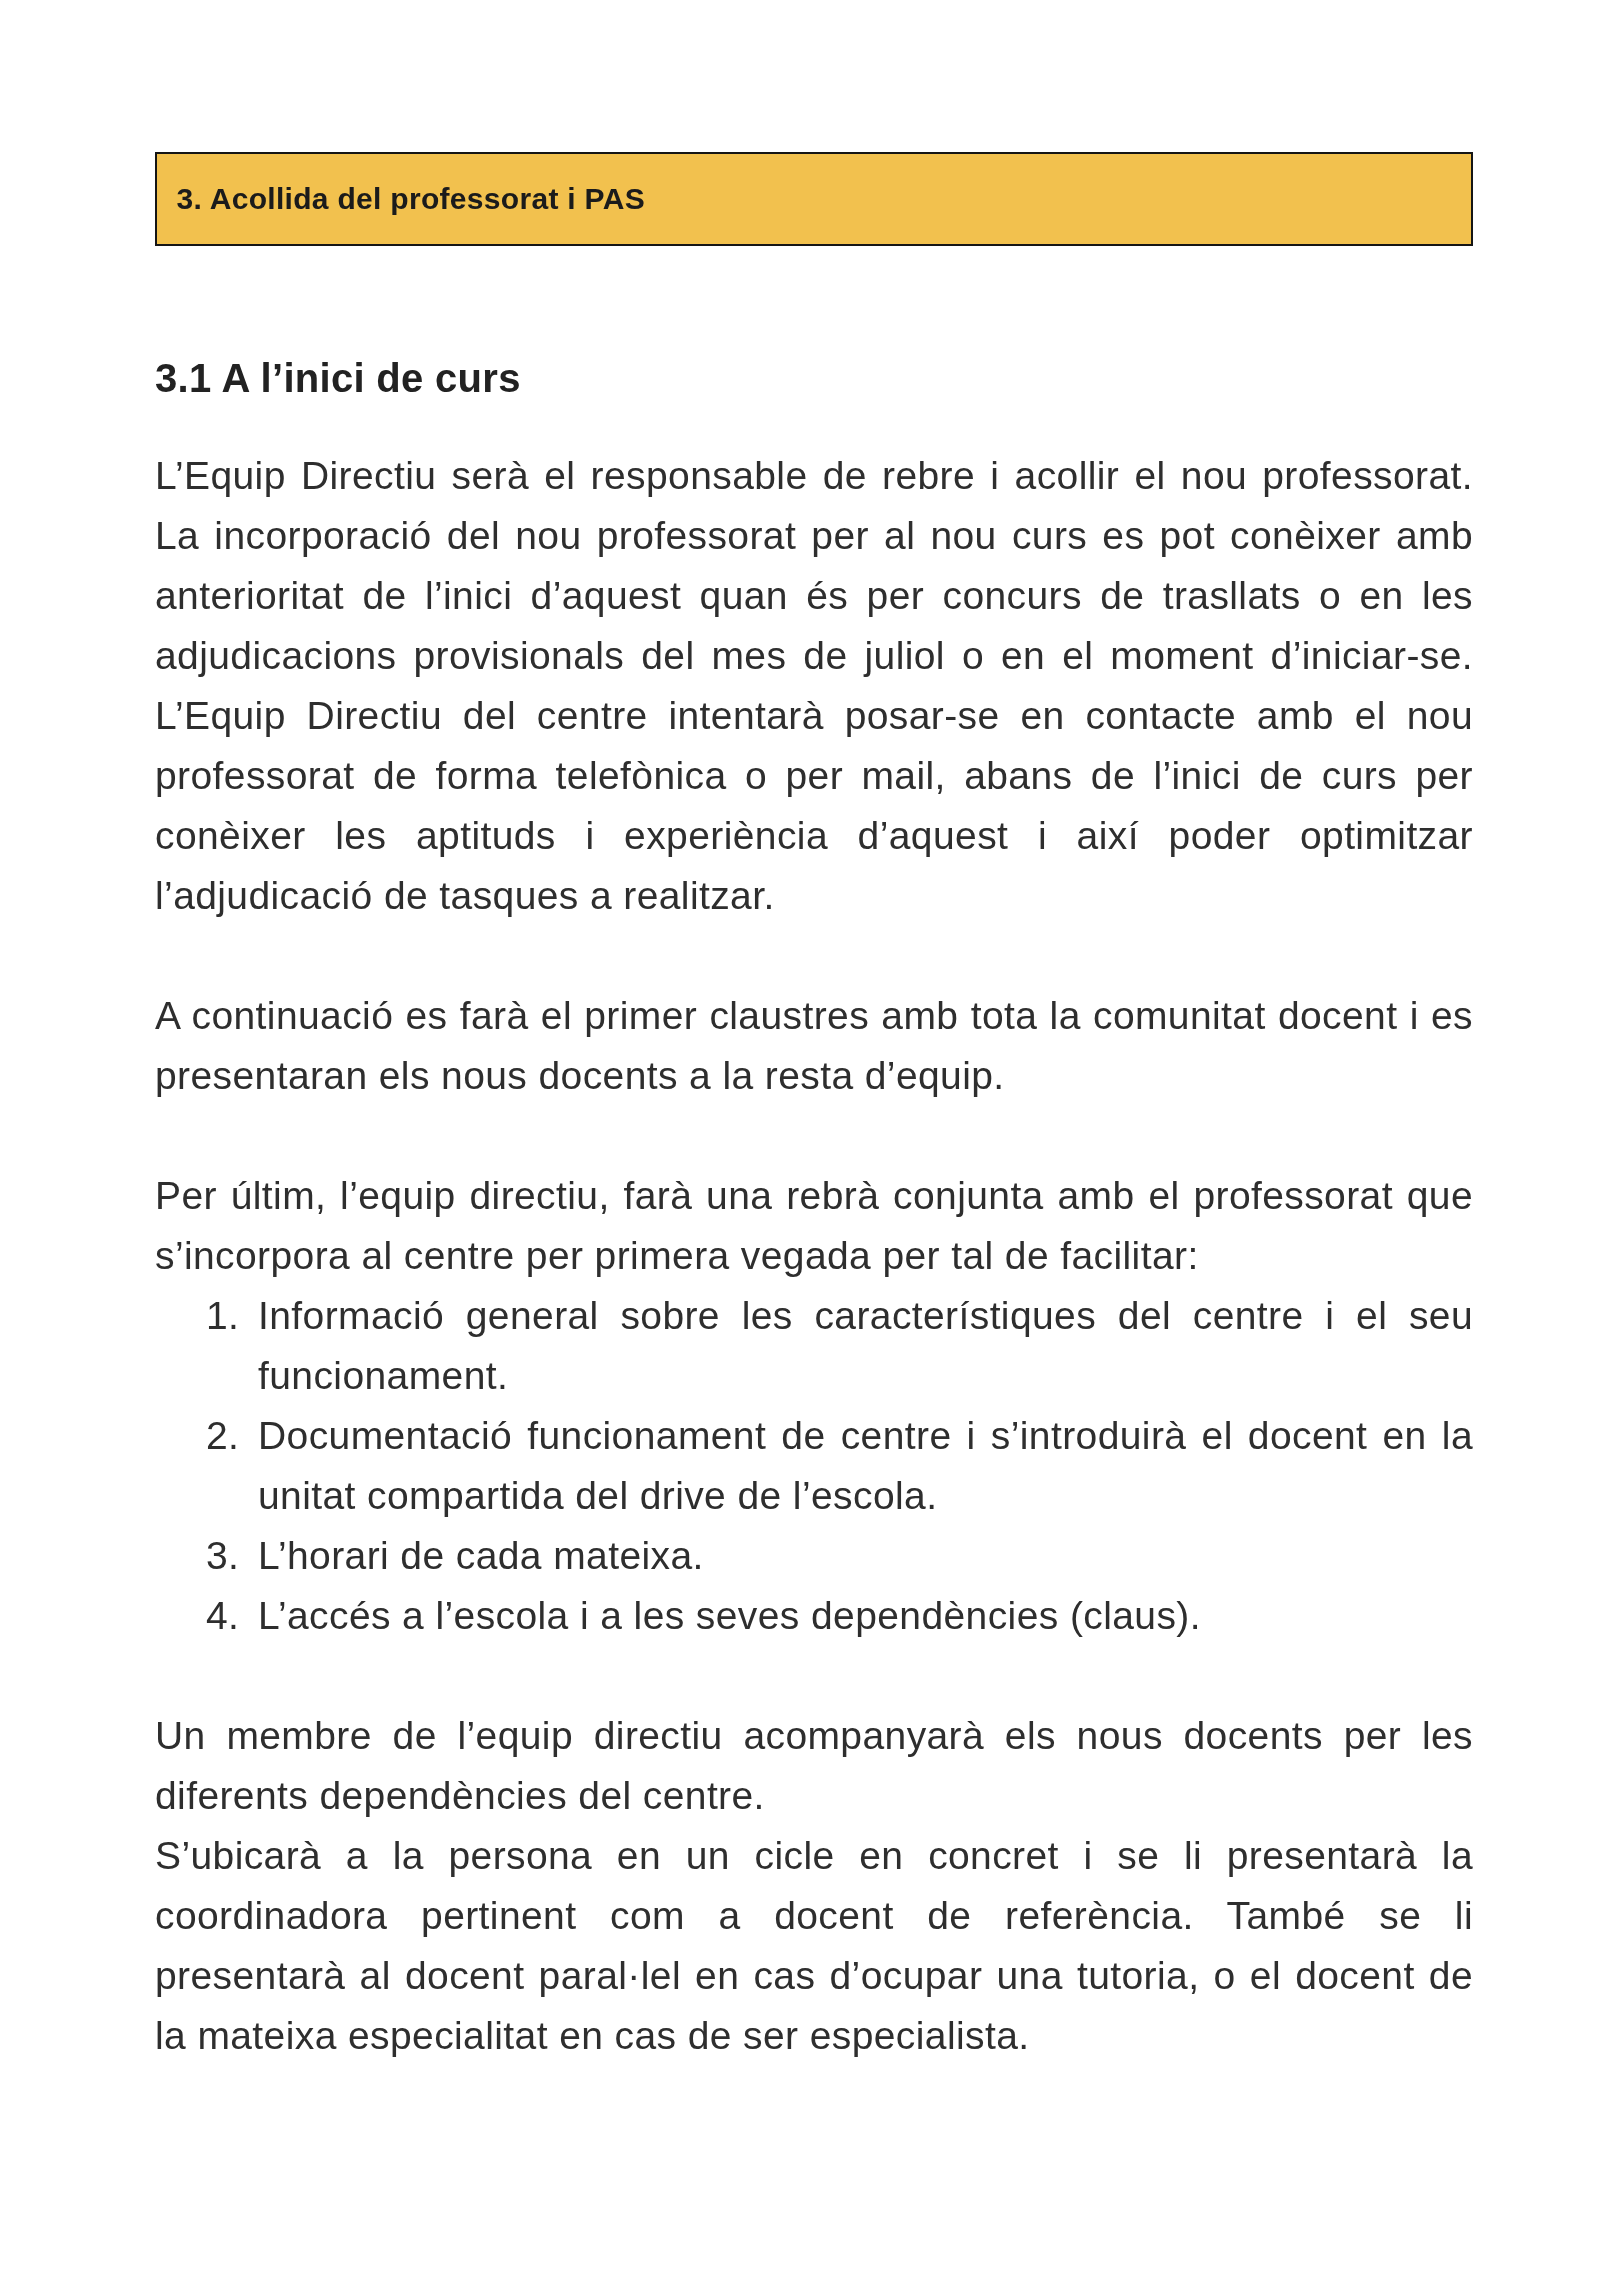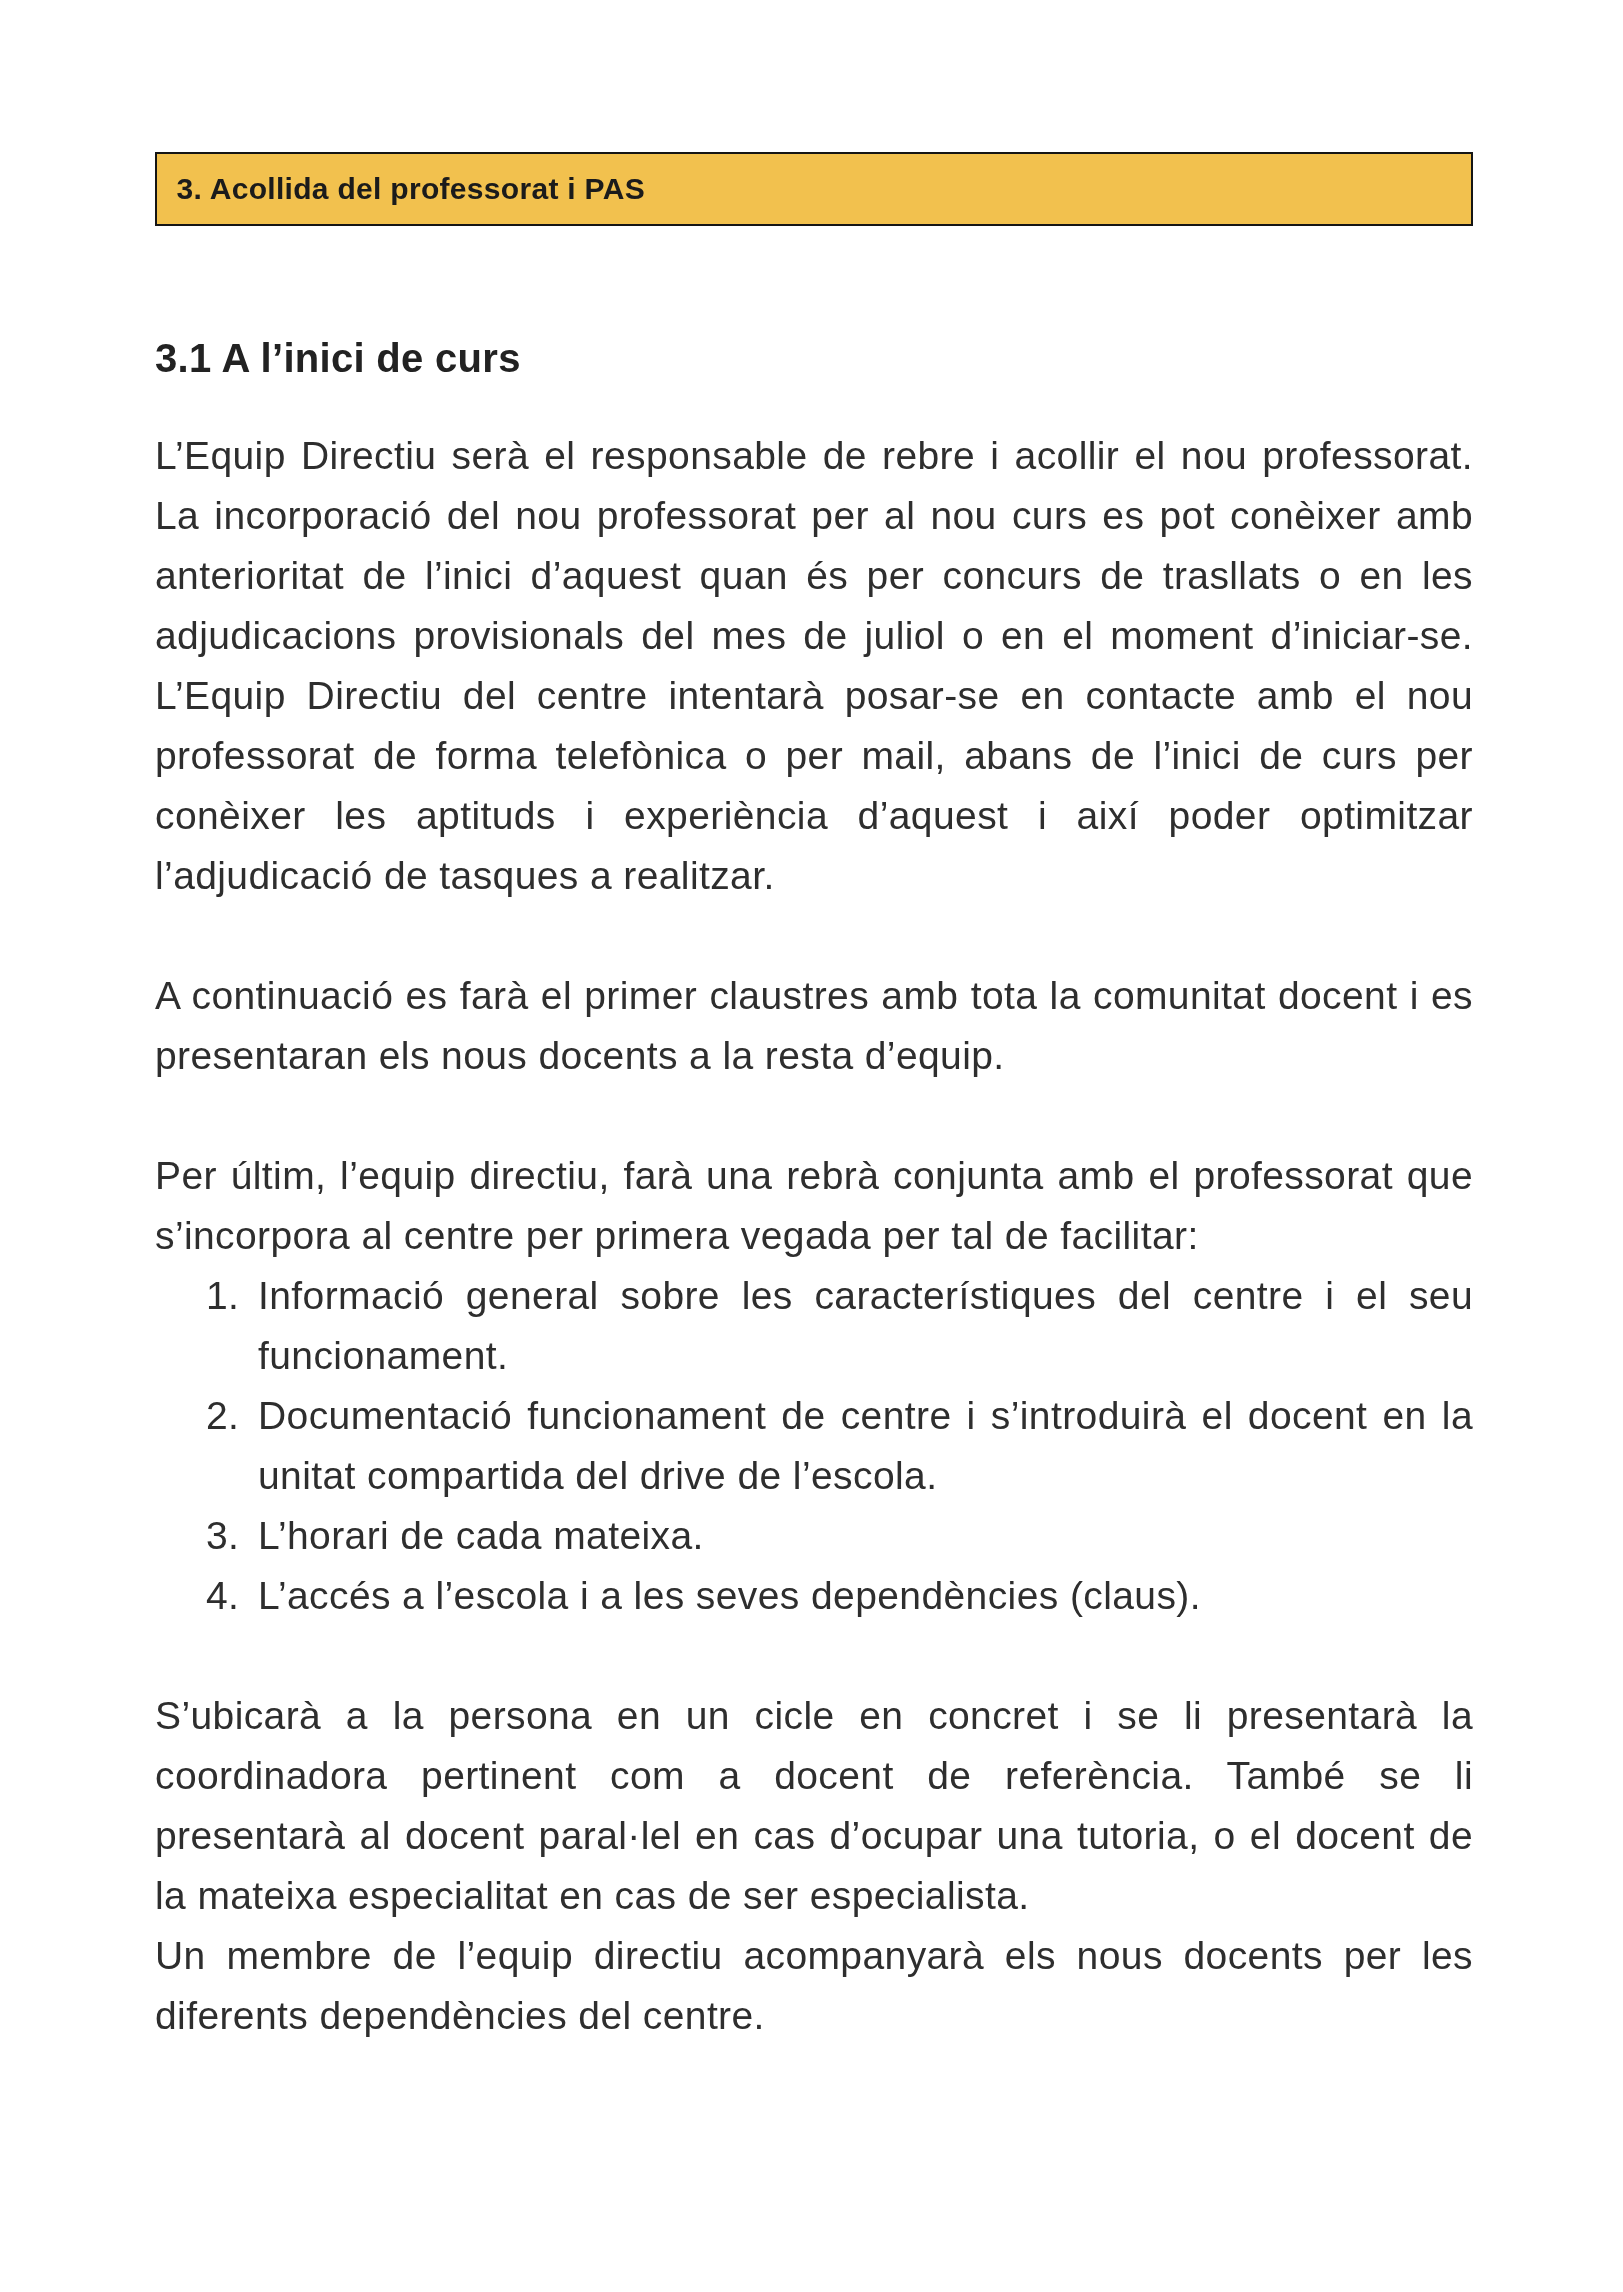--- a/index.html
+++ b/index.html
@@ -14,21 +14,21 @@
     box-sizing: border-box;
     padding: 152px 150px 0 155px;
     font-family: "Liberation Sans", sans-serif;
     color: #2e2e2e;
     position: relative;
     overflow: hidden;
   }
   .banner {
     background: #f2c14e;
     border: 2px solid #151515;
-    height: 74px;
+    height: 94px;
     display: flex;
     align-items: center;
     padding: 0 19.6px;
     box-sizing: border-box;
   }
   .banner-title {
     font-weight: bold;
     font-size: 30px;
     color: #1b1b1b;
     letter-spacing: 0.3px;
@@ -109,20 +109,20 @@
         <div class="litext">L’horari de cada mateixa.</div>
       </div>
       <div class="oli">
         <span class="num">4.</span>
         <div class="litext">L’accés a l’escola i a les seves dependències (claus).</div>
       </div>
     </div>
 
     <div class="spacer"></div>
 
+    <p class="para">Un membre de l’equip directiu acompanyarà els nous docents per les diferents dependències del centre.</p>
+
     <p class="para">S’ubicarà a la persona en un cicle en concret i se li presentarà la coordinadora pertinent com a docent de referència. També se li presentarà al docent paral·lel en cas d’ocupar una tutoria, o el docent de la mateixa especialitat en cas de ser especialista.</p>
-
-    <p class="para">Un membre de l’equip directiu acompanyarà els nous docents per les diferents dependències del centre.</p>
 
   </div>
 
 </div>
 
 
 </body></html>

